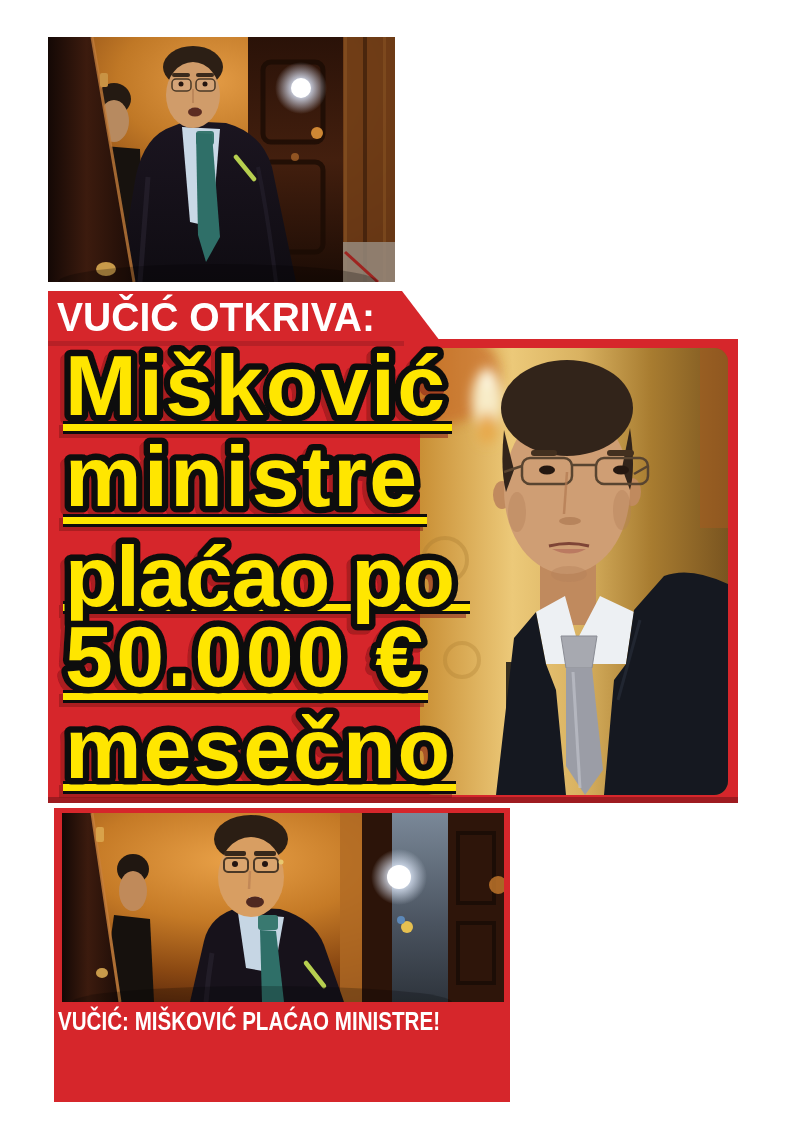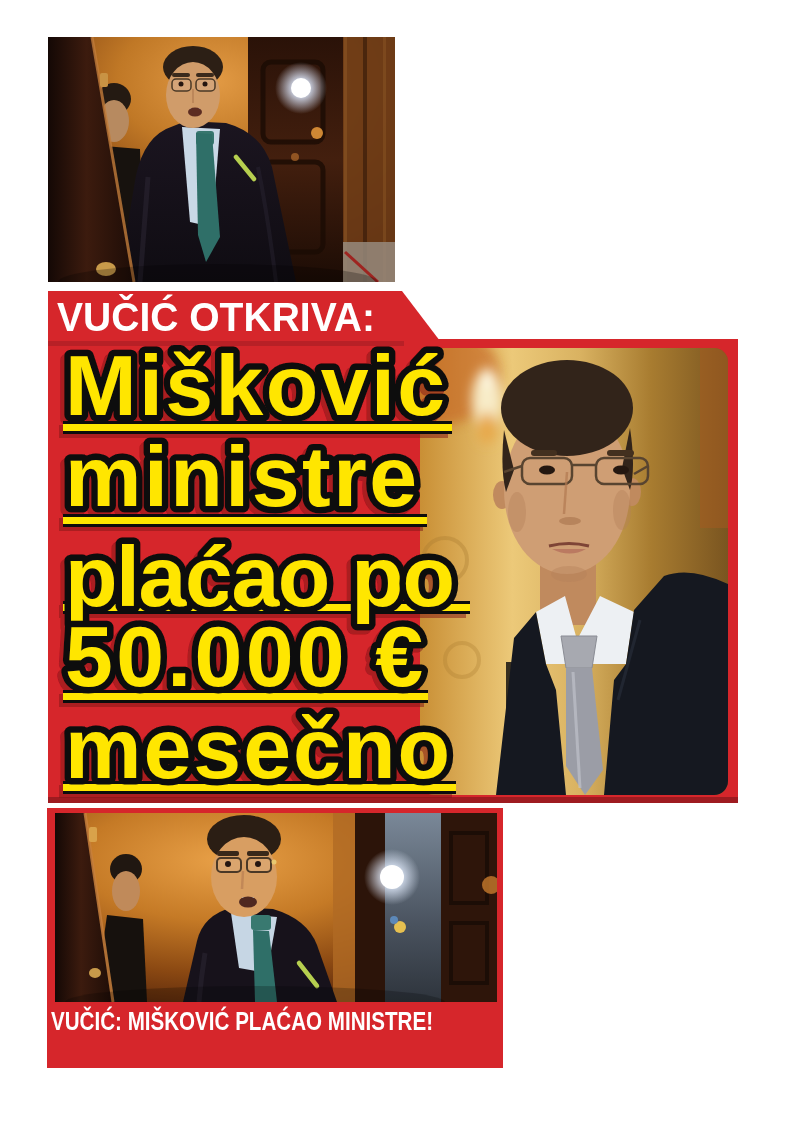--- a/index.html
+++ b/index.html
@@ -191,21 +191,21 @@
       <g font-size="86" font-weight="700" fill="#ffe605" stroke="#0d0d0d" stroke-width="13" paint-order="stroke" stroke-linejoin="round" lengthAdjust="spacingAndGlyphs">
         <text x="65" y="415" textLength="380">Mišković</text>
         <text x="65" y="506" textLength="352">ministre</text>
         <text x="65" y="606" textLength="390">plaćao po</text>
         <text x="65" y="686" textLength="358">50.000 €</text>
         <text x="65" y="778" textLength="385">mesečno</text>
       </g>
     </g>
   </svg>
 
-  <div class="abs red-bg" style="left:47px;top:808px;width:456px;height:260px;">
+  <div class="abs red-bg" style="left:54px;top:808px;width:456px;height:294px;">
 
     <svg class="abs" style="left:8px;top:5px;" width="442" height="189" viewBox="0 0 442 189" role="img" aria-label="Aleksandar Vučić entering through a dark wooden door, bright flash glare and blurred lights at right">
       <defs>
         <radialGradient id="bp-wall" cx="38%" cy="25%" r="80%">
           <stop offset="0%" stop-color="#e8a047"></stop>
             <stop offset="40%" stop-color="#c57a26"></stop>
           <stop offset="75%" stop-color="#8a4812"></stop>
             <stop offset="100%" stop-color="#5a280c"></stop>
         </radialGradient>
         <linearGradient id="bp-door" x1="0" y1="0" x2="1" y2="0">

